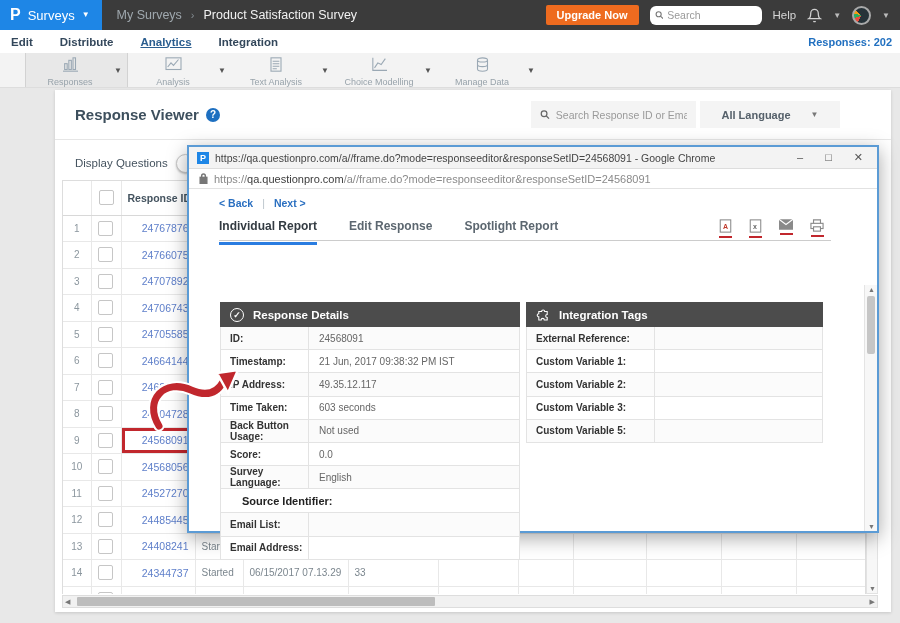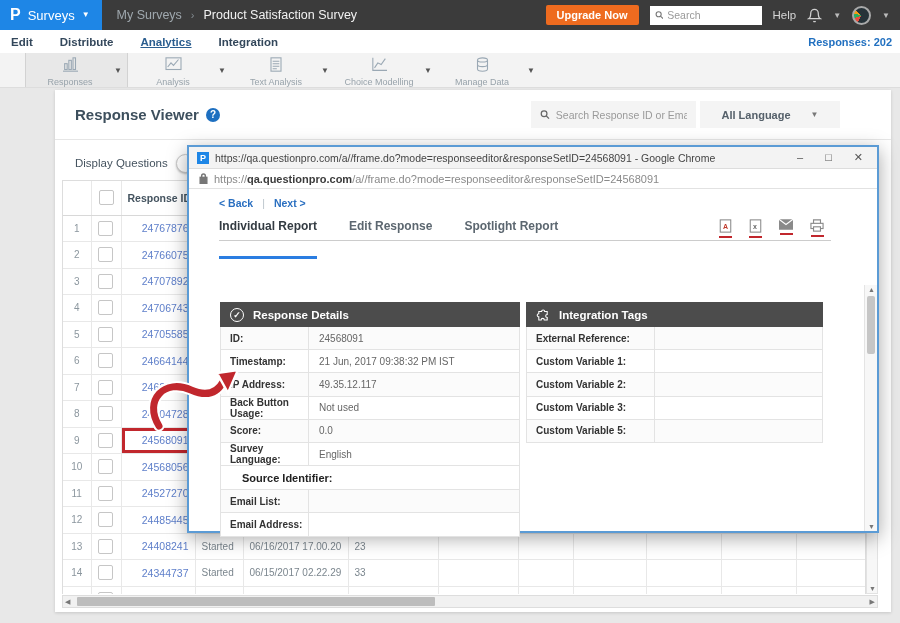--- a/index.html
+++ b/index.html
@@ -11,21 +11,21 @@
   .logo-box { background:#1e86e6; height:30px; display:flex; align-items:center; padding:0 12px 0 10px; gap:7px; cursor:pointer; }
   .logo-p { font-weight:bold; font-size:16px; color:#fff; }
   .logo-product { font-size:13px; }
   .caret { font-size:8px; line-height:1; }
   .crumbs { display:flex; align-items:center; gap:9px; margin-left:15px; font-size:12.5px; }
   .crumb-dim { color:#9fa8ae; }
   .crumb-sep { color:#848c91; font-size:11px; }
   .crumb-cur { color:#f2f2f2; }
   .topbar-right { margin-left:auto; display:flex; align-items:center; gap:11px; padding-right:10px; }
   .upgrade-btn { background:#ee6b1f; color:#fff; font-size:11px; font-weight:bold; padding:4px 11px; border-radius:2px; cursor:pointer; }
-  .tb-search { background:#fff; border-radius:0; width:112px; height:19px; display:flex; align-items:center; padding:0 5px; gap:4px; }
+  .tb-search { background:#fff; border-radius:6px; width:112px; height:19px; display:flex; align-items:center; padding:0 5px; gap:4px; }
   .tb-search input { border:none; outline:none; width:100%; font-size:10.5px; color:#555; background:transparent; font-family:inherit; }
   .tb-search input::placeholder { color:#999; }
   .help-link { color:#d5d5d5; font-size:11.5px; }
   .icon-caret { color:#bbb; font-size:8px; }
   .avatar { width:19px; height:19px; border-radius:50%; border:2px solid #a9a9a9;
             background:conic-gradient(from 210deg,#e74c3c 0 40deg,#27ae60 40deg 75deg,#f39c12 75deg 105deg,#263238 105deg 360deg); }
 
   
   .subnav { position:absolute; top:30px; left:0; width:900px; height:23px; background:#fff; display:flex; align-items:center; font-size:11.5px; font-weight:bold; color:#33475b; z-index:5; }
   .subnav-item { margin-left:27px; cursor:pointer; }
@@ -81,28 +81,28 @@
   .hscroll .thumb { position:absolute; left:14px; top:1px; width:358px; height:9px; background:#bdbdbd; border-radius:1px; }
 
   
   .popup { position:absolute; left:187px; top:145px; width:692px; height:388px; background:#fff; border:2px solid #5b9bd5; box-shadow:0 5px 18px rgba(0,0,0,.35); z-index:10; }
   .win-titlebar { height:22px; background:#f3f3f3; border-bottom:1px solid #ddd; display:flex; align-items:center; padding:0 8px; gap:6px; }
   .favicon { width:12px; height:12px; background:#1e86e6; color:#fff; font-size:9px; font-weight:bold; display:flex; align-items:center; justify-content:center; flex:none; }
   .win-title { font-size:10.5px; color:#444; white-space:nowrap; overflow:hidden; flex:1; }
   .win-controls { display:flex; gap:22px; font-size:11px; color:#555; padding-right:6px; }
   .win-controls span { cursor:pointer; line-height:1; }
   .urlbar { height:20px; background:#fff; border-bottom:1px solid #e2e2e2; display:flex; align-items:center; gap:6px; padding:0 10px; font-size:11px; color:#8a8a8a; }
-  .url-domain { color:#3c3c3c; font-weight:bold; }
+  .url-domain { color:#3c3c3c; font-weight:normal; }
 
   .popup-body { position:relative; width:100%; height:342px; background:#fff; }
   .backnext { position:absolute; left:30px; top:8px; font-size:10.5px; color:#2a6fc0; font-weight:bold; display:flex; gap:9px; }
   .backnext .sep { color:#b9c2c9; font-weight:normal; }
   .backnext span { cursor:pointer; }
   .tabs { position:absolute; left:30px; top:30px; display:flex; gap:32px; font-size:12px; color:#5c6770; font-weight:bold; }
-  .tab { padding-bottom:23px; cursor:pointer; }
+  .tab { padding-bottom:9px; cursor:pointer; }
   .tab.active { color:#333b42; border-bottom:3px solid #2a7de1; }
   .tabs-rule { position:absolute; left:30px; top:51px; width:612px; border-bottom:1px solid #ccc; }
   .export-icons { position:absolute; left:530px; top:30px; display:flex; gap:17px; }
   .exp { display:flex; flex-direction:column; align-items:center; gap:3px; cursor:pointer; }
   .exp .bar { width:13px; height:2px; background:#c1272d; }
 
   .panel { position:absolute; top:113px; background:#fff; }
   .panel-l { left:31px; width:300px; }
   .panel-r { left:337px; width:297px; }
   .panel-head { height:25px; background:#4c4c4c; color:#fff; font-size:11.5px; font-weight:bold; display:flex; align-items:center; gap:9px; padding:0 10px; }
@@ -471,21 +471,21 @@
             <td></td>
             <td></td>
             <td></td>
           </tr>
 
           <tr>
             <td class="c-num">14</td>
             <td class="c-cb"><span class="cb"></span></td>
             <td class="c-id"><span class="id-link">24344737</span></td>
             <td>Started</td>
-            <td>06/15/2017 02.22.29</td>
+            <td>06/15/2017 07.13.29</td>
             <td class="c-score">33</td>
             <td></td>
             <td></td>
             <td></td>
             <td></td>
             <td></td>
             <td></td>
           </tr>
 
           <tr>
@@ -596,20 +596,24 @@
           <div class="prow">
             <div class="plabel">Timestamp:</div>
             <div class="pvalue">21 Jun, 2017 09:38:32 PM IST</div>
           </div>
 
           <div class="prow">
             <div class="plabel">IP Address:</div>
             <div class="pvalue">49.35.12.117</div>
           </div>
 
+          <div class="prow">
+            <div class="plabel">Time Taken:</div>
+            <div class="pvalue">603 seconds</div>
+          </div>
 
           <div class="prow">
             <div class="plabel">Back Button Usage:</div>
             <div class="pvalue">Not used</div>
           </div>
 
           <div class="prow">
             <div class="plabel">Score:</div>
             <div class="pvalue">0.0</div>
           </div>

